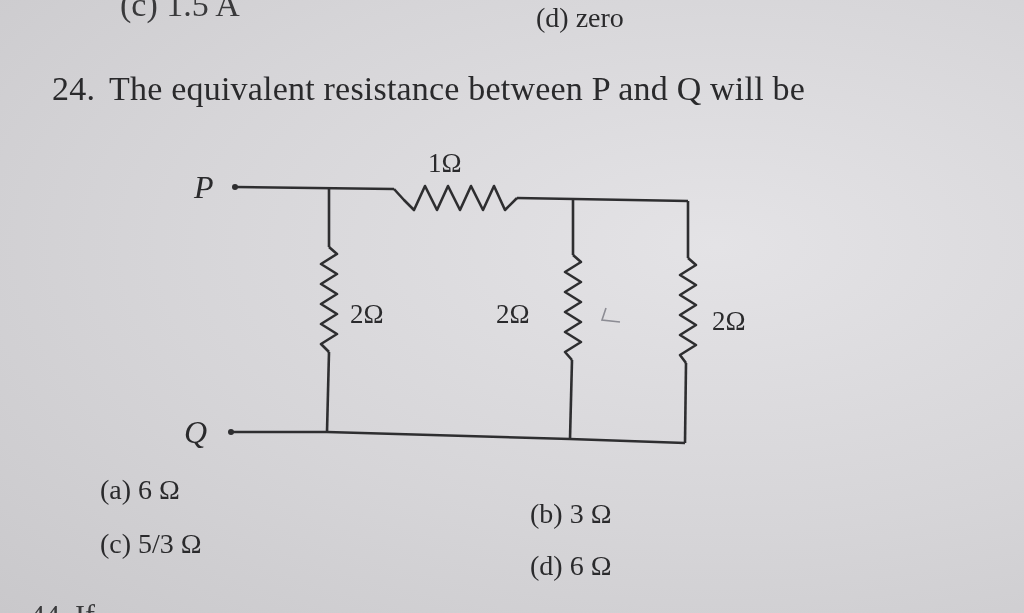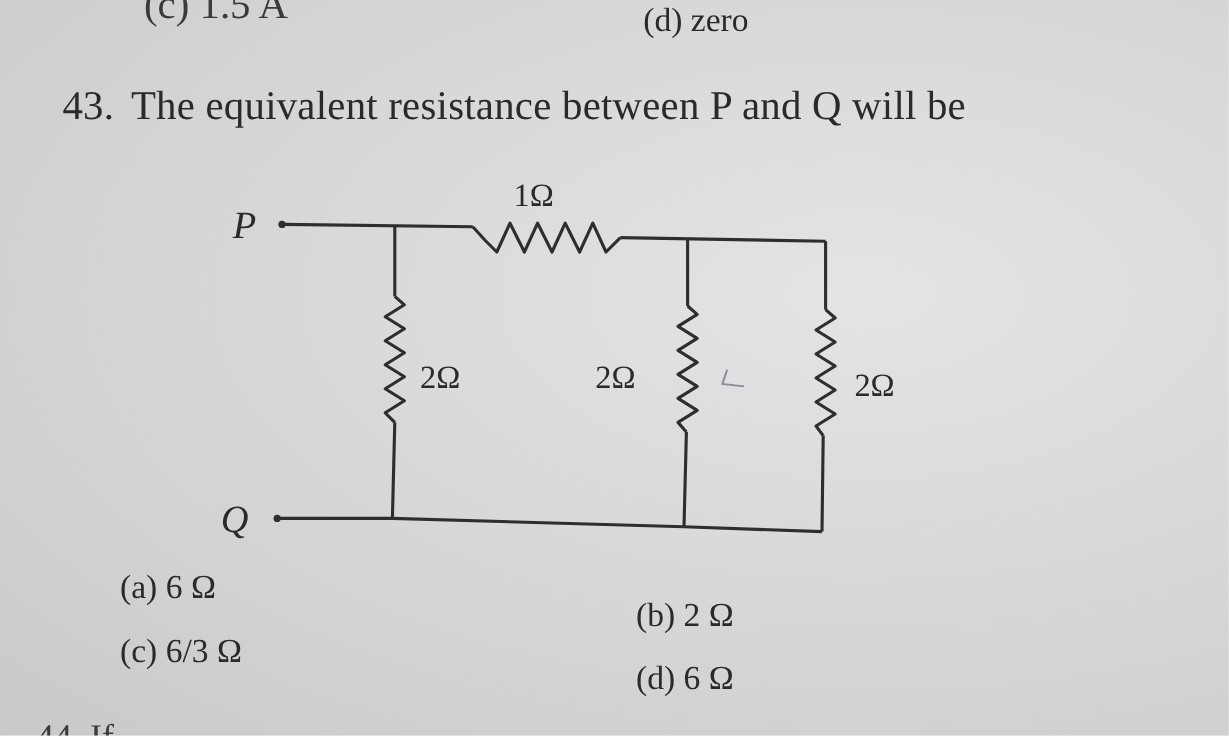--- a/index.html
+++ b/index.html
@@ -24,21 +24,21 @@
   .lbl { font-family:"Liberation Serif","DejaVu Serif",serif; font-size:27px; fill:#2a2a2c; }
   .term { font-family:"Liberation Serif","DejaVu Serif",serif; font-style:italic; font-size:32px; fill:#2a2a2c; }
 </style>
 </head>
 <body>
 
 <div class="abs prev-c">(c) 1.5 A</div>
 <div class="abs prev-d">(d) zero</div>
 
 <div class="abs question">
-  <span class="num">43.</span><span>The equivalent resistance between P and Q will be</span>
+  <span class="num">24.</span><span>The equivalent resistance between P and Q will be</span>
 </div>
 
 <svg class="circuit" width="1024" height="613">
   <g stroke="#2e2e30" stroke-width="2.6" fill="none" stroke-linejoin="round">
 
     <line x1="236" y1="187" x2="394" y2="189"></line>
 
     <polyline points="394,189 404,200 414,210 425,186 437,210 448,186 460,210 471,186 483,210 494,186 505,210 517,198"></polyline>
 
     <line x1="517" y1="198" x2="688" y2="201"></line>
@@ -70,24 +70,24 @@
   <text class="lbl" x="496" y="323">2Ω</text>
   <text class="lbl" x="712" y="330">2Ω</text>
 </svg>
 
 <div class="abs opt opt-a">
   <span>(a)</span>
   <span>6 Ω</span>
 </div>
 <div class="abs opt opt-b">
   <span>(b)</span>
-  <span>2 Ω</span>
+  <span>3 Ω</span>
 </div>
 <div class="abs opt opt-c">
   <span>(c)</span>
-  <span>6/3 Ω</span>
+  <span>5/3 Ω</span>
 </div>
 <div class="abs opt opt-d">
   <span>(d)</span>
   <span>6 Ω</span>
 </div>
 
 <div class="abs next">44. If</div>
 
 </body></html>

